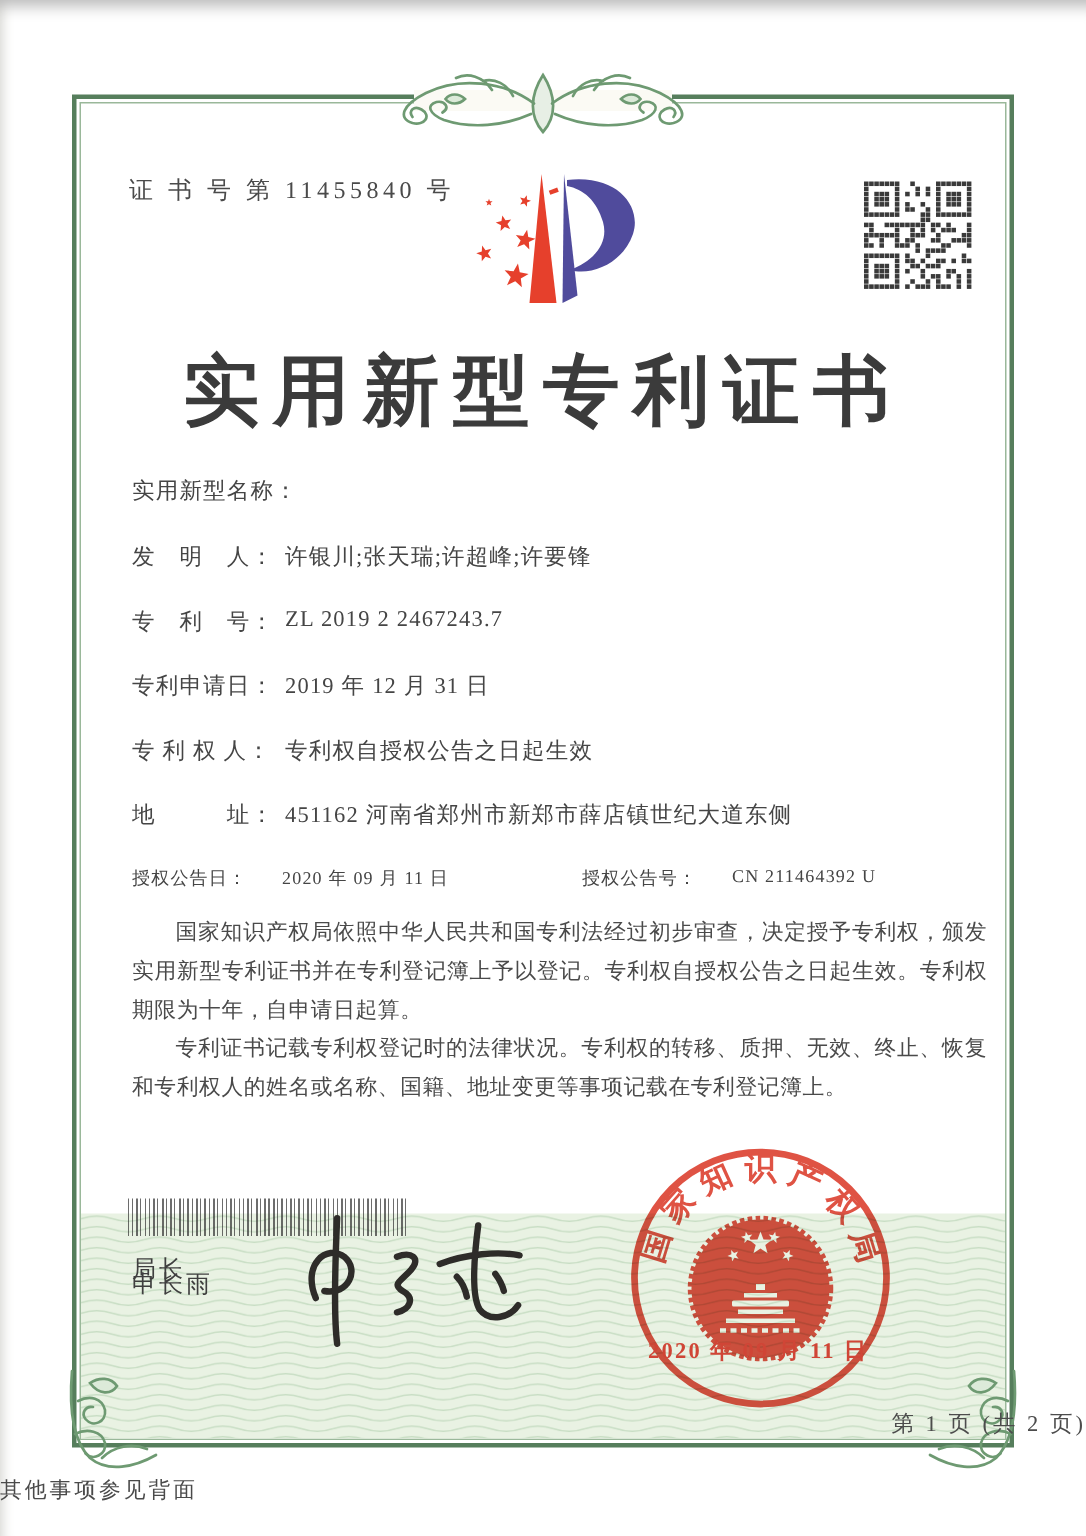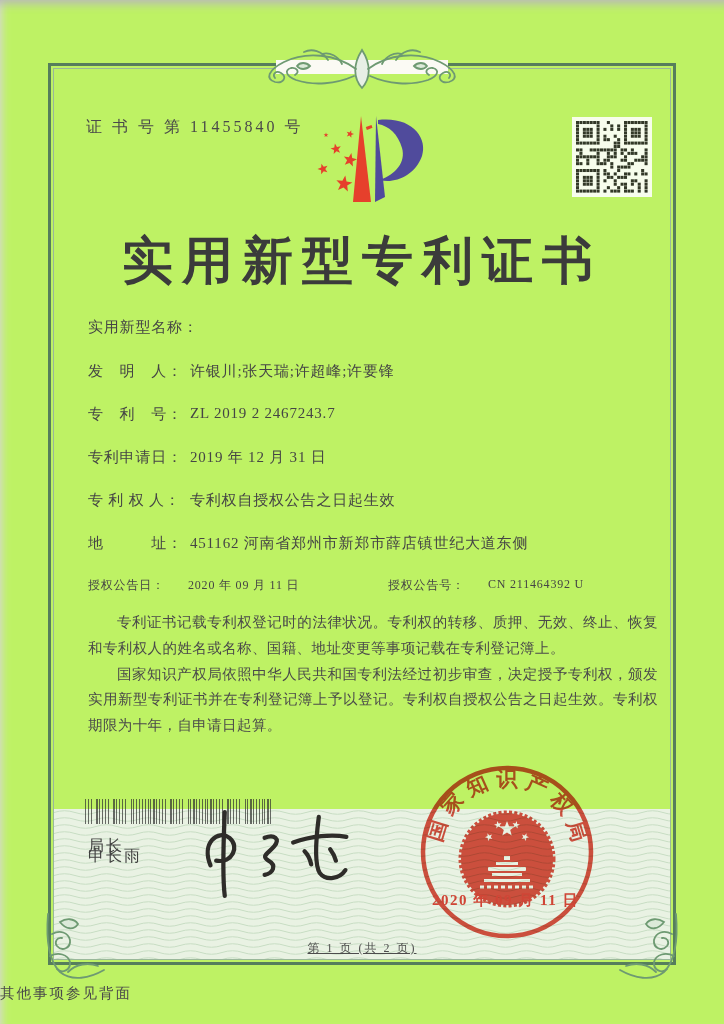--- a/index.html
+++ b/index.html
@@ -1,18 +1,18 @@
 <!DOCTYPE html>
 <html><head>
 <meta charset="utf-8">
 <style>
   html,body{margin:0;padding:0;background:#e8e8e8;}
   .paper{
     position:relative;width:724px;height:1024px;margin:0 auto;
-    background:#bef264;overflow:hidden;
+    background:#ffffff;overflow:hidden;
     font-family:"Liberation Serif","DejaVu Serif",serif;color:#3c3c3c;
     box-shadow:inset 0 14px 10px -10px #b9b9b9, inset 10px 0 8px -8px #d8d8d4;
   }
   
   .frame{position:absolute;left:48px;top:63px;width:628px;height:902px;
     border:3px solid #567e5c;box-sizing:border-box;}
   .frame::before{content:"";position:absolute;inset:2px;border:1px solid #9ab89a;pointer-events:none;}
   
   .band{position:absolute;left:3px;right:3px;bottom:3px;height:150px;background:#e9f2e3;}
   .band svg{display:block;width:100%;height:100%;}
@@ -34,21 +34,21 @@
   .paras{position:absolute;left:88px;right:66px;top:610px;font-size:14.5px;line-height:1.78;
     text-align:justify;color:#4a4a4a;letter-spacing:.4px;}
   .paras p{margin:0;text-indent:2em;}
   .barcode{position:absolute;left:85px;top:799px;width:188px;height:25px;opacity:.7;
     background:repeating-linear-gradient(90deg,#2e2e2e 0 1.2px,transparent 1.2px 2.8px,#2e2e2e 2.8px 3.5px,transparent 3.5px 5.7px);}
   .director{position:absolute;left:88px;font-size:16px;letter-spacing:2px;color:#3f3f3f;}
   .sig{position:absolute;left:182px;top:806px;width:190px;height:96px;}
   .seal{position:absolute;left:418px;top:763px;width:178px;height:178px;mix-blend-mode:multiply;opacity:.92;}
   .seal-char{font-size:21px;font-weight:700;fill:#dd4434;font-family:"Liberation Serif",serif;}
   .sealdate{position:absolute;left:432px;top:891px;font-size:15px;letter-spacing:1.5px;color:#d04536;font-weight:600;}
-  .pageno{position:absolute;left:0;top:940px;width:100%;text-align:center;font-size:12px;letter-spacing:2px;color:#4c4c4c;text-decoration:underline;}
+  .pageno{position:absolute;left:0;top:940px;width:100%;text-align:right;font-size:15px;letter-spacing:2px;color:#4c4c4c;}
   .backnote{position:absolute;left:0;top:984px;width:100%;text-align:left;font-size:14.5px;letter-spacing:2px;color:#4a4a4a;}
   .green{stroke:#6e9a72;fill:none;stroke-width:1.8;stroke-linecap:round;}
 </style>
 </head>
 <body>
 
 <div class="paper">
 
   <div class="frame">
     <div class="band">
@@ -364,22 +364,22 @@
   <div class="row2" style="left:88px;top:577px">
     <span class="label" style="width:100px">授权公告日：</span>
     <span class="value">2020 年 09 月 11 日</span>
   </div>
   <div class="row2" style="left:388px;top:577px">
     <span class="label" style="width:100px">授权公告号：</span>
     <span class="value">CN 211464392 U</span>
   </div>
 
   <div class="paras">
+    <p>国家知识产权局依照中华人民共和国专利法经过初步审查，决定授予专利权，颁发实用新型专利证书并在专利登记簿上予以登记。专利权自授权公告之日起生效。专利权期限为十年，自申请日起算。</p>
     <p>专利证书记载专利权登记时的法律状况。专利权的转移、质押、无效、终止、恢复和专利权人的姓名或名称、国籍、地址变更等事项记载在专利登记簿上。</p>
-    <p>国家知识产权局依照中华人民共和国专利法经过初步审查，决定授予专利权，颁发实用新型专利证书并在专利登记簿上予以登记。专利权自授权公告之日起生效。专利权期限为十年，自申请日起算。</p>
   </div>
 
   <div class="barcode"></div>
 
   <div class="director" style="top:836px">局长</div>
   <div class="director" style="top:846px">申长雨</div>
 
   <svg class="sig" viewBox="0 0 200 100">
     <g fill="none" stroke="#2e2c29" stroke-width="4.5" stroke-linecap="round" stroke-linejoin="round">
       <path d="M30,62 C20,38 38,24 50,33 C61,42 53,60 36,57"></path>

